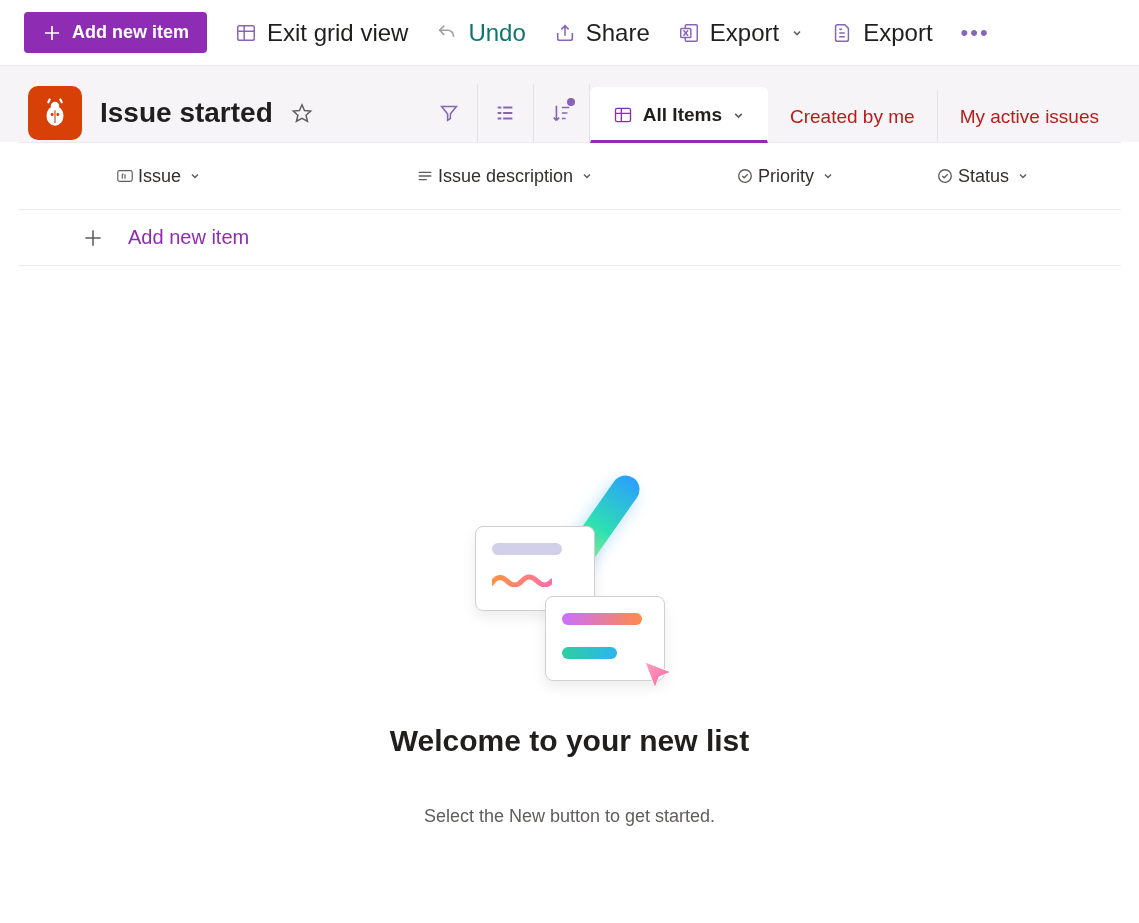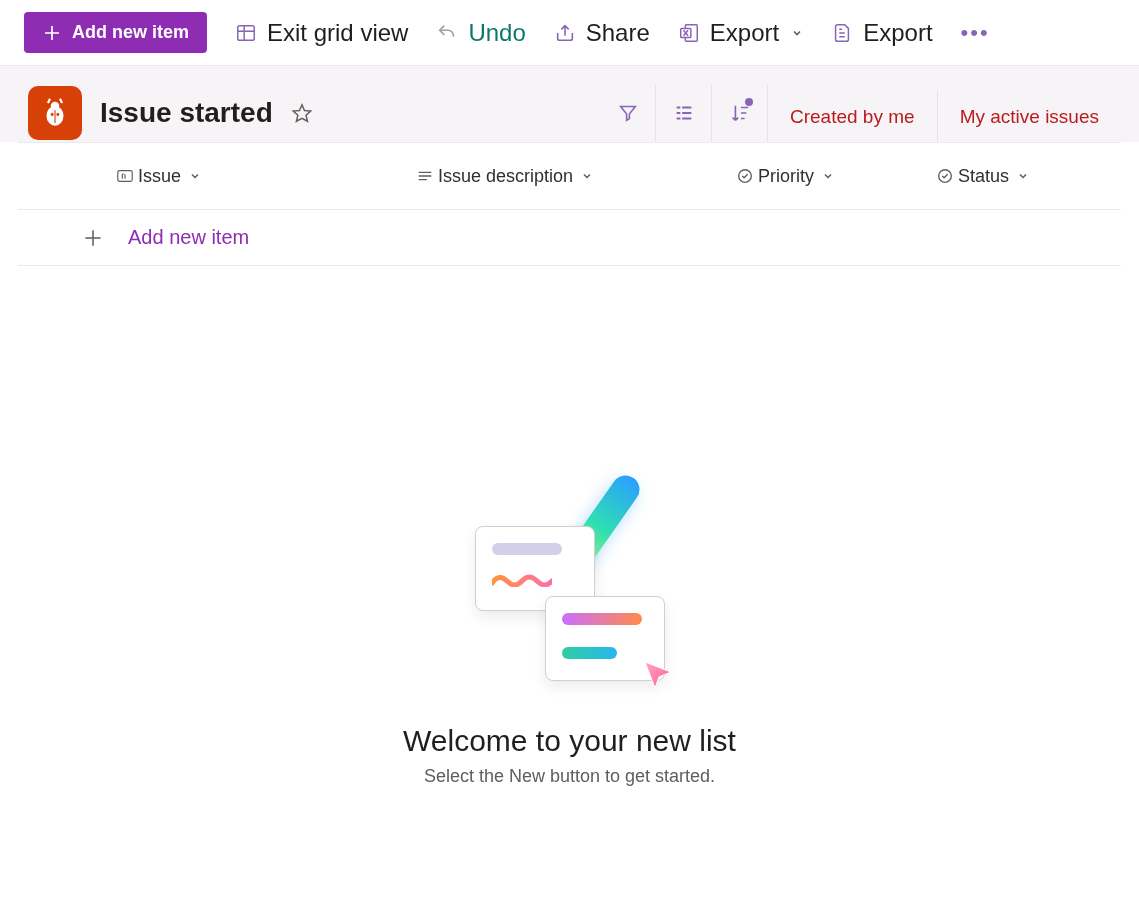--- a/index.html
+++ b/index.html
@@ -190,22 +190,22 @@
     background: linear-gradient(180deg,#2b9fff 0%, #2ee0b0 55%, #c8ff90 100%);
     border-radius: 50px 50px 20px 20px;
     transform: rotate(35deg);
     transform-origin: top right;
     box-shadow: 0 8px 16px rgba(43,159,255,.35);
   }
   .cursor3d {
     position:absolute; bottom:4px; right:0;
     width:34px; height:34px;
   }
-  .empty h2 { font-size: 30px; font-weight: 400; color:#201f1e; margin-bottom: 8px; }
-  .empty p  { font-size: 18px; color:#605e5c; }
+  .empty h2 { font-size: 30px; font-weight: 700; color:#201f1e; margin-bottom: 8px; }
+  .empty p  { font-size: 18px; color:#605e5c;margin-top:40px; }
 
   svg { display:block; }
 </style>
 </head>
 <body>
 
 <div class="toolbar">
   <button class="btn-primary">
     <span>
       <svg width="20" height="20" viewBox="0 0 20 20" fill="none" stroke="white" stroke-width="1.7">
@@ -309,20 +309,34 @@
     </div>
     <div class="ctrl-btn">
       <span>
         <svg width="22" height="22" viewBox="0 0 24 24" fill="none" stroke="#8864b7" stroke-width="1.8">
             <path d="M7 4v16m0 0-3-3m3 3 3-3M13 6h8M13 12h6M13 18h4"></path>
           </svg>
       </span>
       <span class="notif-dot"></span>
     </div>
 
+    <div class="view-tab active">
+      <span class="tabicon">
+        <svg width="20" height="20" viewBox="0 0 24 24" fill="none" stroke="#8f2cb4" stroke-width="1.6">
+            <rect x="3" y="4" width="18" height="16" rx="2"></rect>
+            <path d="M3 10h18M10 4v16"></path>
+          </svg>
+      </span>
+      <span>All Items</span>
+      <span>
+        <svg width="13" height="13" viewBox="0 0 12 12" fill="none" stroke="#605e5c" stroke-width="1.6">
+            <path d="m3 4.5 3 3 3-3"></path>
+          </svg>
+      </span>
+    </div>
     <div class="view-tab">
       <span>Created by me</span>
     </div>
     <div class="view-tab">
       <span>My active issues</span>
     </div>
   </div>
 </div>
 
 <div class="columns">

